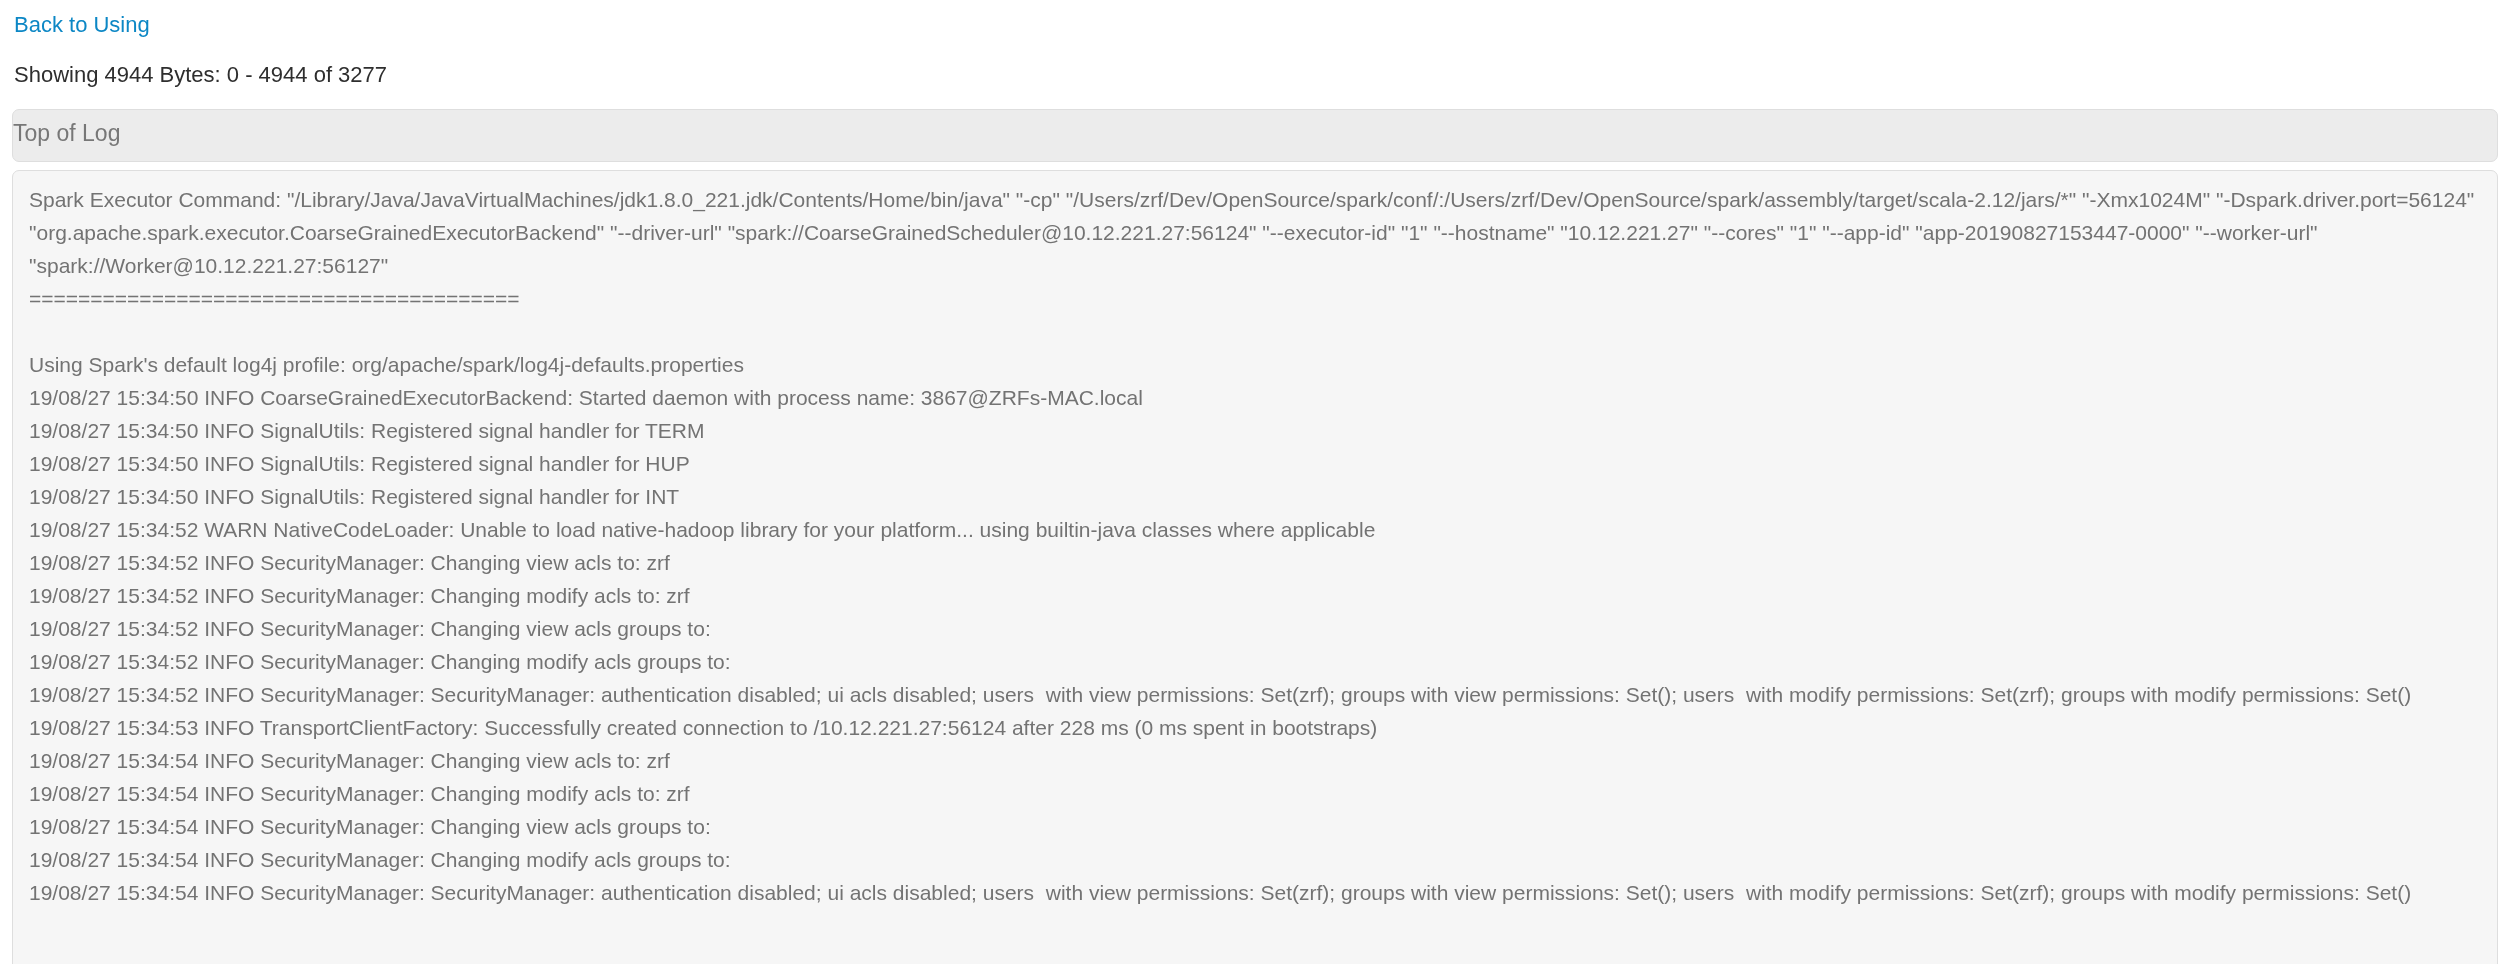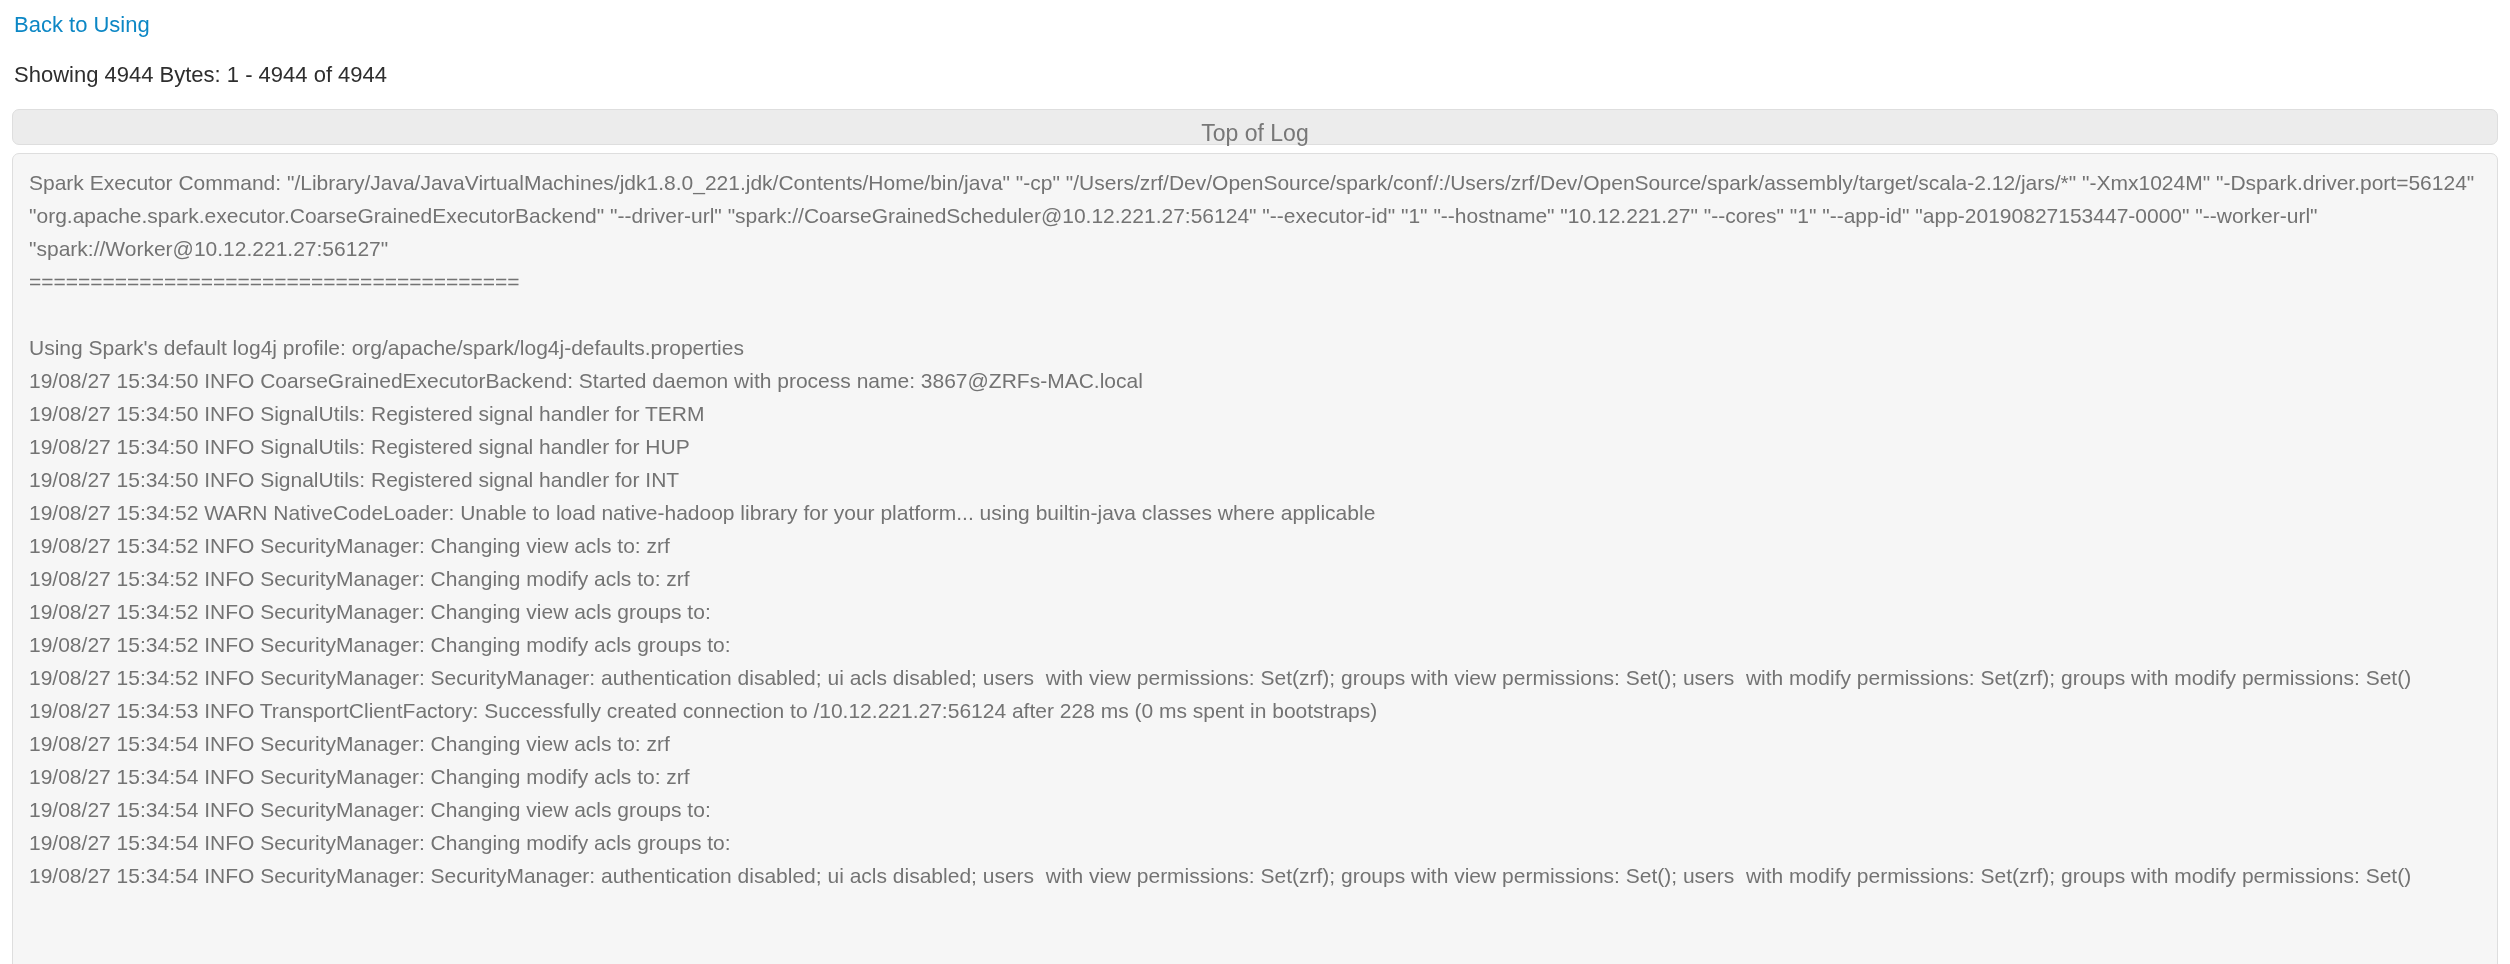--- a/index.html
+++ b/index.html
@@ -25,26 +25,25 @@
     cursor: pointer;
   }
   .byte-range {
     margin: 24px 0 0 2px;
     font-size: 22px;
     line-height: 26px;
     color: #2e2e2e;
   }
   .log-banner {
     margin-top: 21px;
-    height: 36px;
+    height: 53px;
     line-height: 47px;
     background: #ececec;
     border: 1px solid #dedede;
     border-radius: 7px;
-    text-align: center;
     font-size: 23px;
     color: #777777;
   }
   .log-box {
     margin-top: 8px;
     height: 900px;              
     background: #f6f6f6;
     border: 1px solid #dedede;
     border-radius: 7px;
     padding: 12px 16px;
@@ -58,21 +57,21 @@
     overflow-wrap: break-word;
   }
 </style>
 </head>
 <body>
 
 <div class="page">
 
   <a class="back-link" href="#">Back to Using</a>
 
-  <div class="byte-range">Showing 4944 Bytes: 1 - 4944 of 4944</div>
+  <div class="byte-range">Showing 4944 Bytes: 0 - 4944 of 3277</div>
 
   <div class="log-banner">
     <span>Top of Log</span>
   </div>
 
   <div class="log-box">
     <div class="log-text">Spark Executor Command: "/Library/Java/JavaVirtualMachines/jdk1.8.0_221.jdk/Contents/Home/bin/java" "-cp" "/Users/zrf/Dev/OpenSource/spark/conf/:/Users/zrf/Dev/OpenSource/spark/assembly/target/scala-2.12/jars/*" "-Xmx1024M" "-Dspark.driver.port=56124" "org.apache.spark.executor.CoarseGrainedExecutorBackend" "--driver-url" "spark://CoarseGrainedScheduler@10.12.221.27:56124" "--executor-id" "1" "--hostname" "10.12.221.27" "--cores" "1" "--app-id" "app-20190827153447-0000" "--worker-url" "spark://Worker@10.12.221.27:56127"
 ========================================
 
 Using Spark's default log4j profile: org/apache/spark/log4j-defaults.properties

